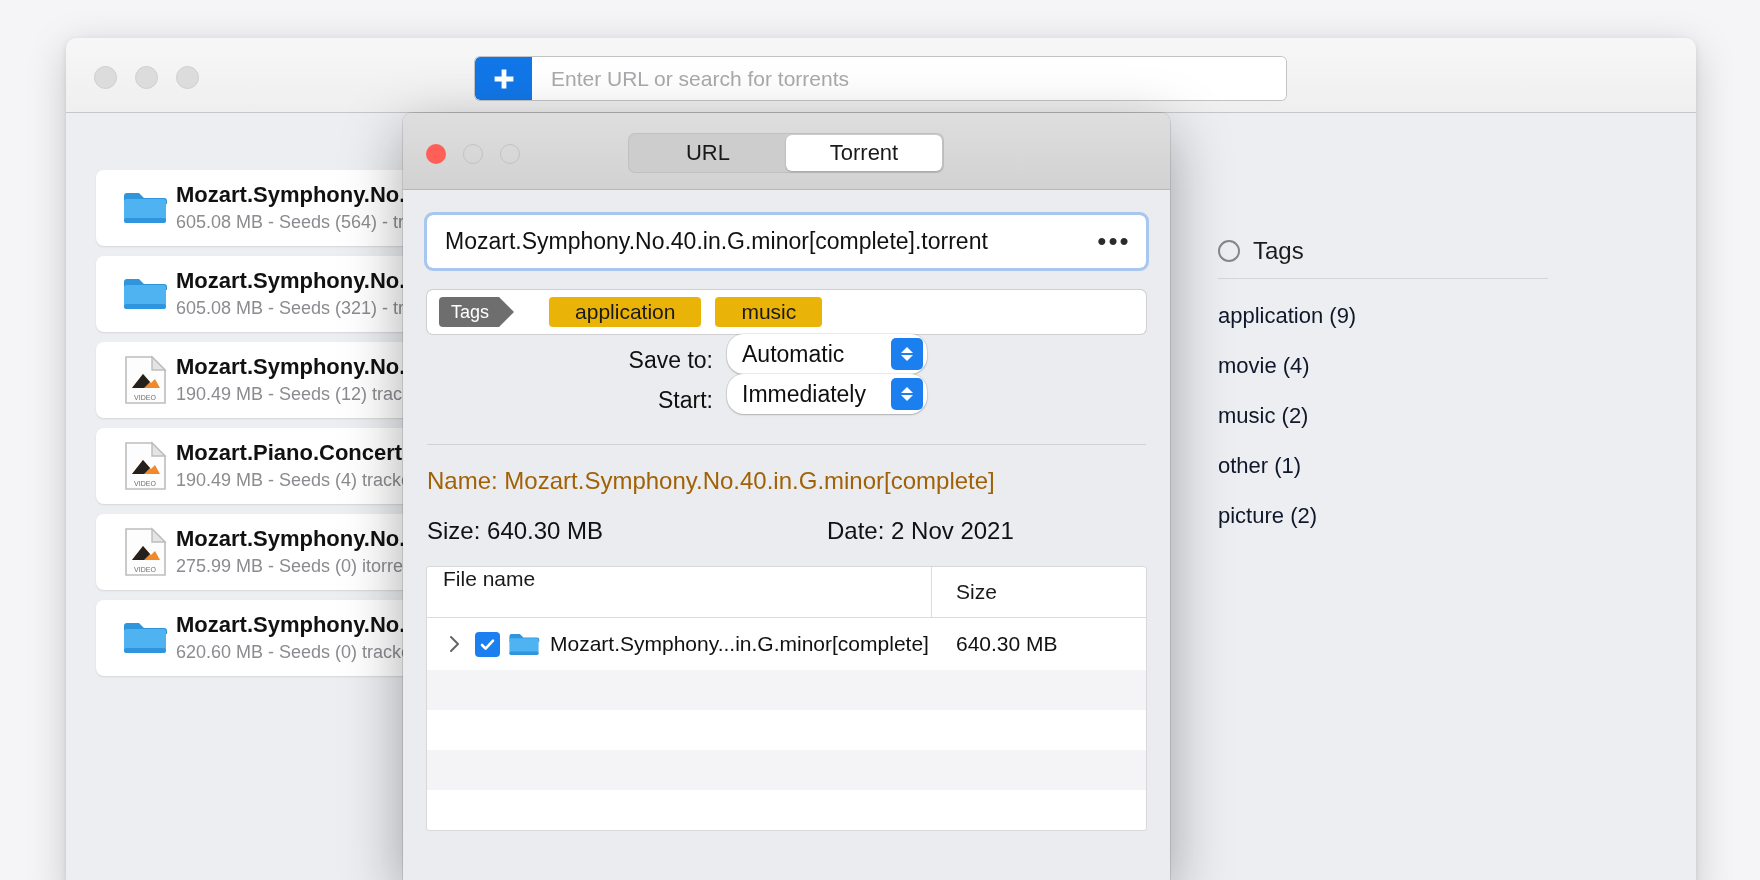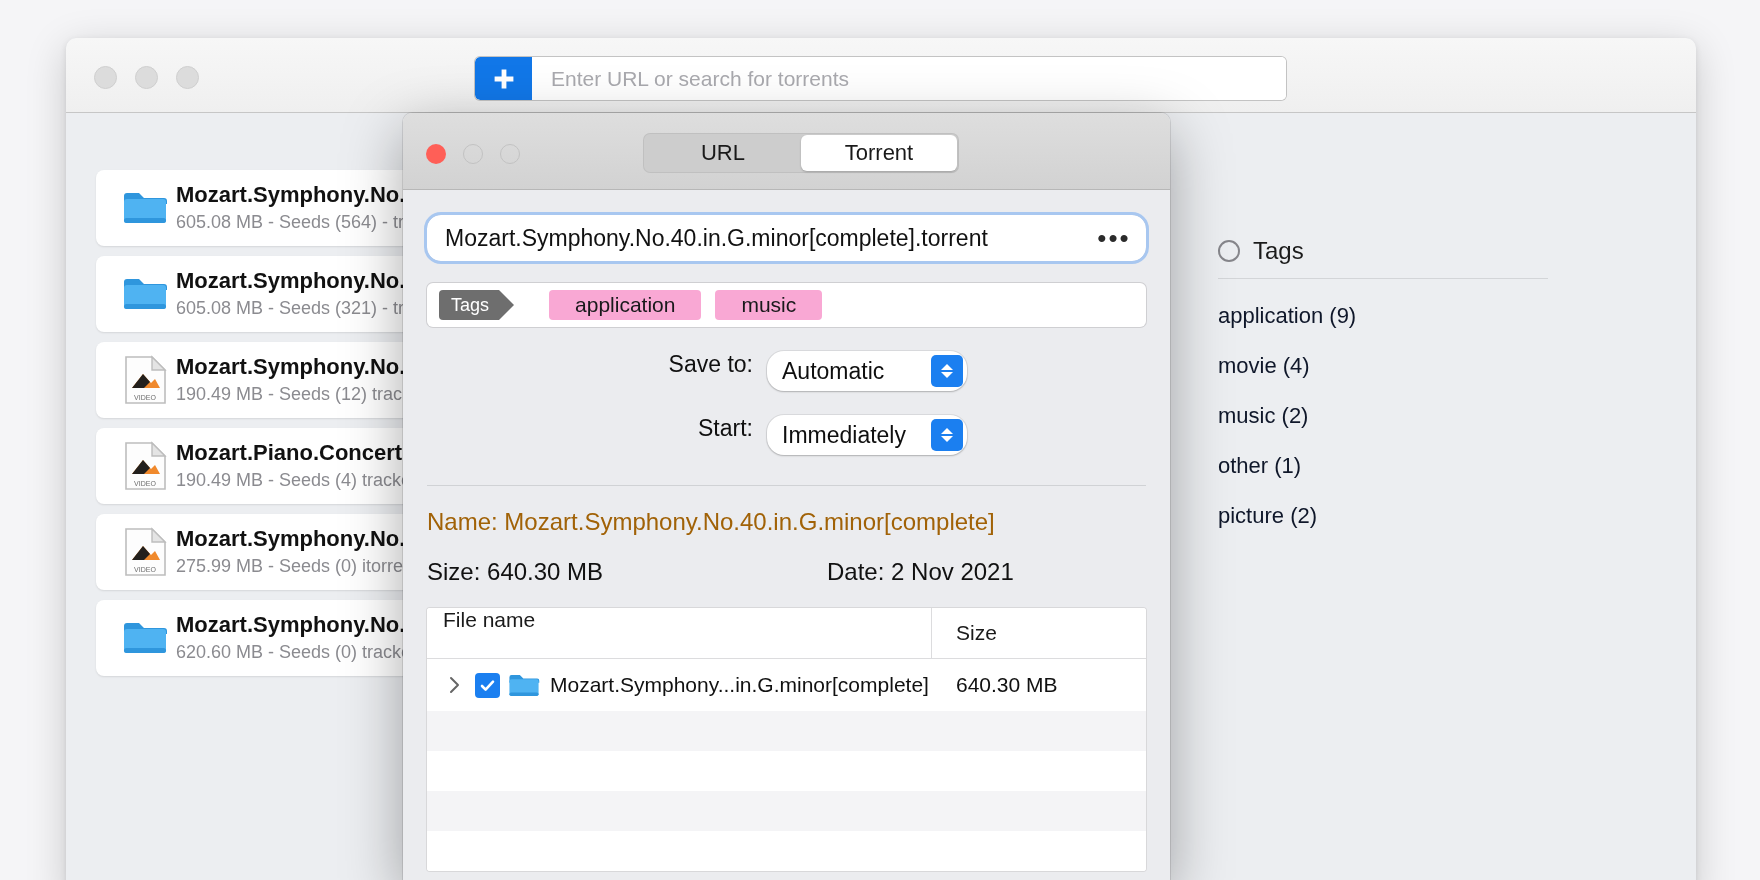--- a/index.html
+++ b/index.html
@@ -80,35 +80,35 @@
     position:relative;height:76px;
     background:linear-gradient(#dedede,#d2d2d2);
     border-bottom:1px solid #b7b7b7;
   }
   .dlg-lights{position:absolute;left:23px;top:31px;display:flex;gap:17px;}
   .dl{width:20px;height:20px;border-radius:50%;box-sizing:border-box;}
   .dl.close{background:#ff5f57;}
   .dl.dis{background:transparent;border:1px solid #c2c2c2;}
 
   .seg{
-    position:absolute;left:240px;top:20px;width:316px;height:40px;
+    position:absolute;left:225px;top:20px;width:316px;height:40px;
     background:#cdcdcd;border-radius:7px;display:flex;padding:2px;box-sizing:border-box;
     box-shadow:inset 0 0 0 1px rgba(0,0,0,.06);
   }
   .segbtn{
     flex:1;display:flex;align-items:center;justify-content:center;
     font-size:22px;color:#1a1a1a;border-radius:6px;cursor:pointer;
   }
   .segbtn.on{background:#fff;box-shadow:0 1px 2px rgba(0,0,0,.22);}
 
   .dlg-body{padding:0;}
 
   .fieldrow{padding:25px 24px 0 24px;}
   .fnfield{
-    position:relative;height:46px;background:#fff;border-radius:14px;
+    position:relative;height:53px;background:#fff;border-radius:6px;
     box-shadow:0 0 0 1px #b9c6dd;
     outline:3px solid #a8c7f0;outline-offset:0px;
     display:flex;align-items:center;
   }
   .fninput{
     flex:1;border:0;outline:none;background:transparent;
     font-family:"Liberation Sans",sans-serif;font-size:23px;color:#111;
     padding:0 0 0 18px;
   }
   .dots{
@@ -125,27 +125,27 @@
     position:relative;height:30px;background:#6e6e6e;color:#fff;
     display:flex;align-items:center;padding:0 10px 0 12px;
     border-radius:4px 0 0 4px;font-size:18px;margin-left:4px;
   }
   .tagflag:after{
     content:"";position:absolute;right:-15px;top:0;
     width:0;height:0;border-top:15px solid transparent;border-bottom:15px solid transparent;
     border-left:15px solid #6e6e6e;
   }
   .tagtok{
-    background:#f9a8d4;color:#19191b;border-radius:4px;
+    background:#eab308;color:#19191b;border-radius:4px;
     height:30px;display:flex;align-items:center;justify-content:center;
     font-size:21px;padding:0 26px;cursor:pointer;
   }
   .tagtok:first-of-type{margin-left:18px;}
 
-  .prow{display:flex;align-items:flex-start;margin-top:24px;padding-right:24px;padding-left:40px;}
+  .prow{display:flex;align-items:flex-end;padding-right:24px;}
   .plabel{width:310px;text-align:right;font-size:23px;color:#101010;padding-right:14px;}
   .popbtn{
     position:relative;width:200px;height:40px;background:#fff;border-radius:17px;
     box-shadow:0 1px 2px rgba(0,0,0,.20),0 0 0 1px rgba(0,0,0,.07);
     display:flex;align-items:center;cursor:pointer;
   }
   .popbtn .val{font-size:23px;color:#0f0f0f;padding-left:15px;}
   .stepper{
     position:absolute;right:4px;top:4px;width:32px;height:32px;border-radius:5px;
     background:#1b7ff0;display:flex;flex-direction:column;align-items:center;justify-content:center;gap:2px;

